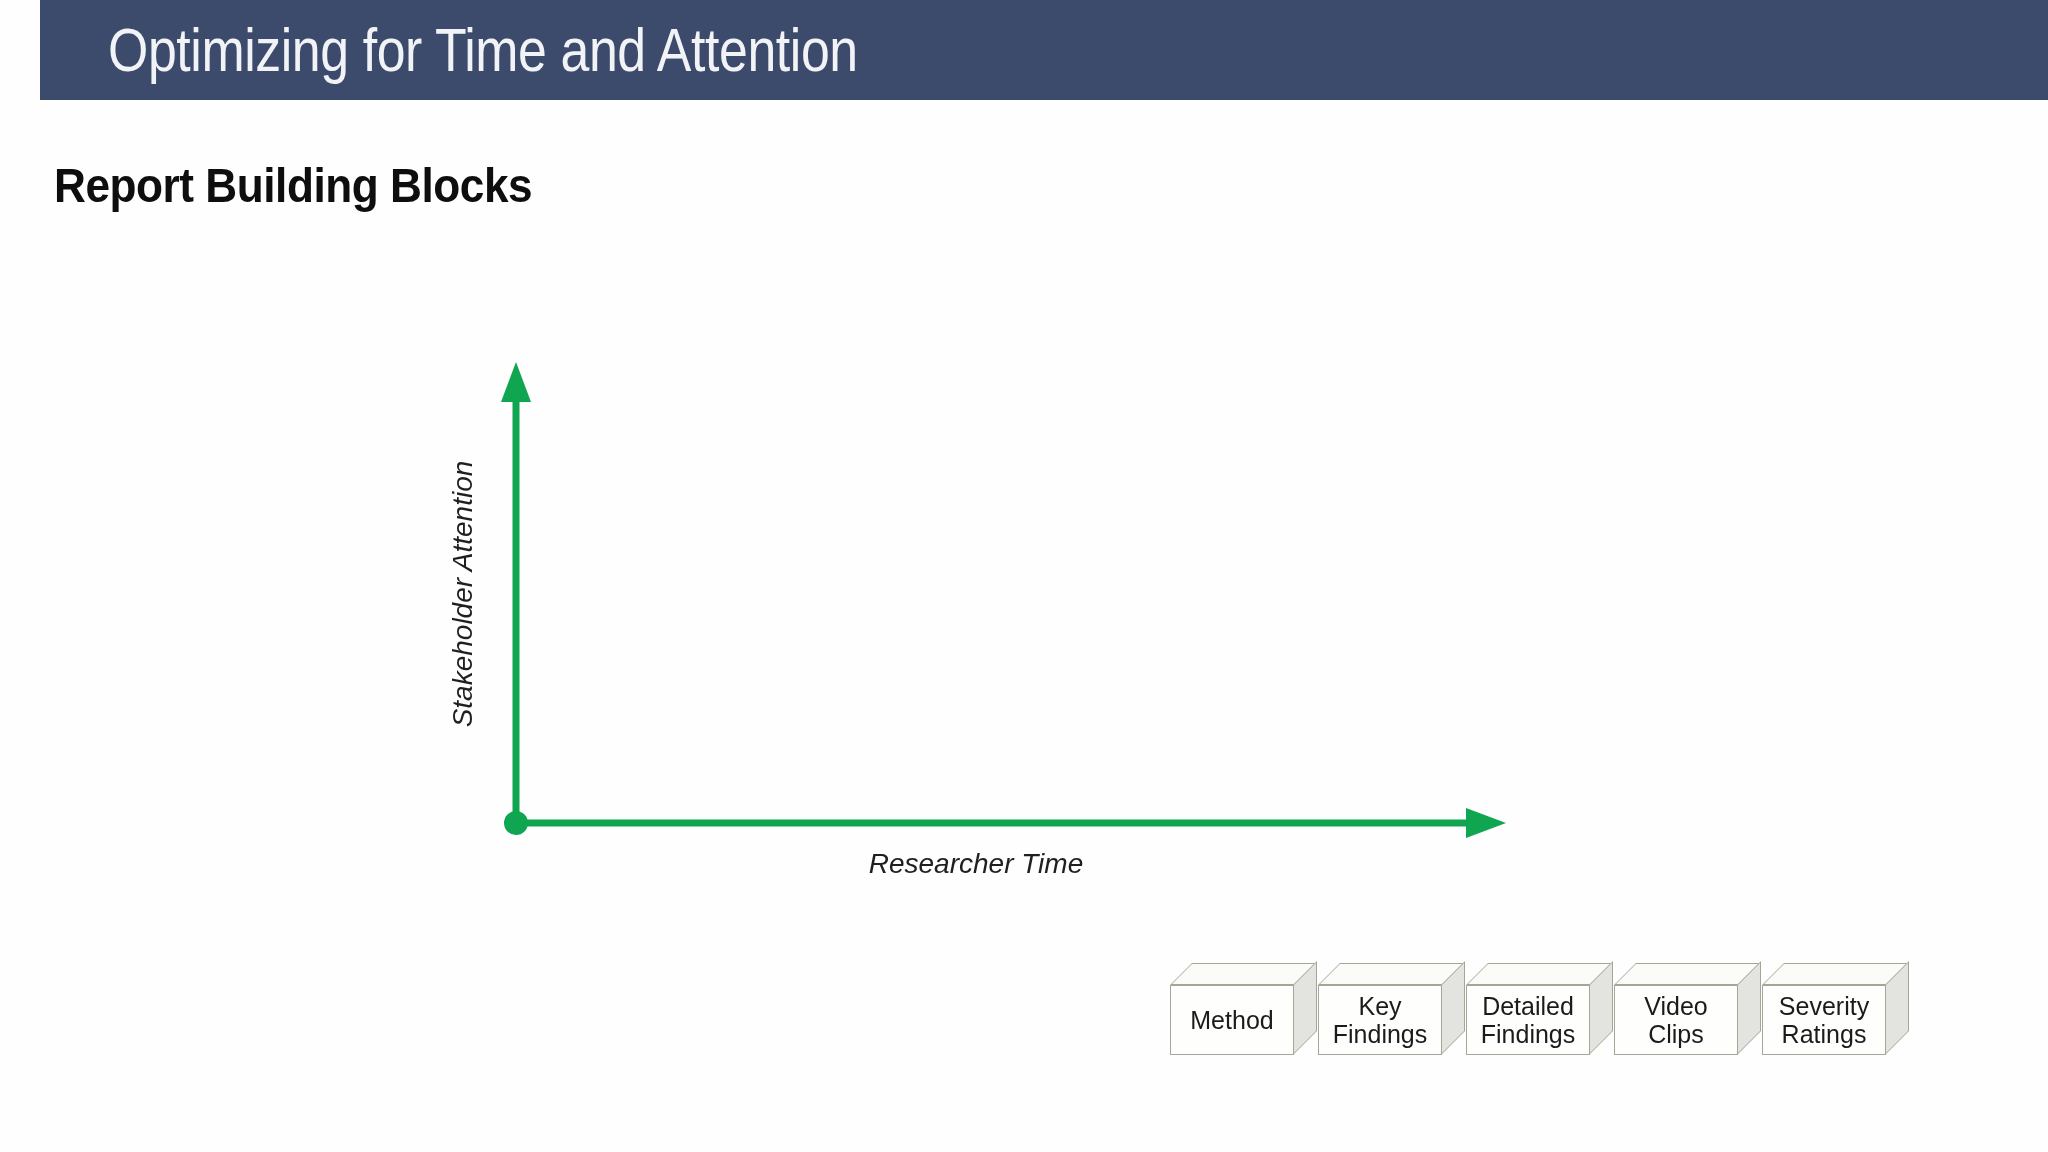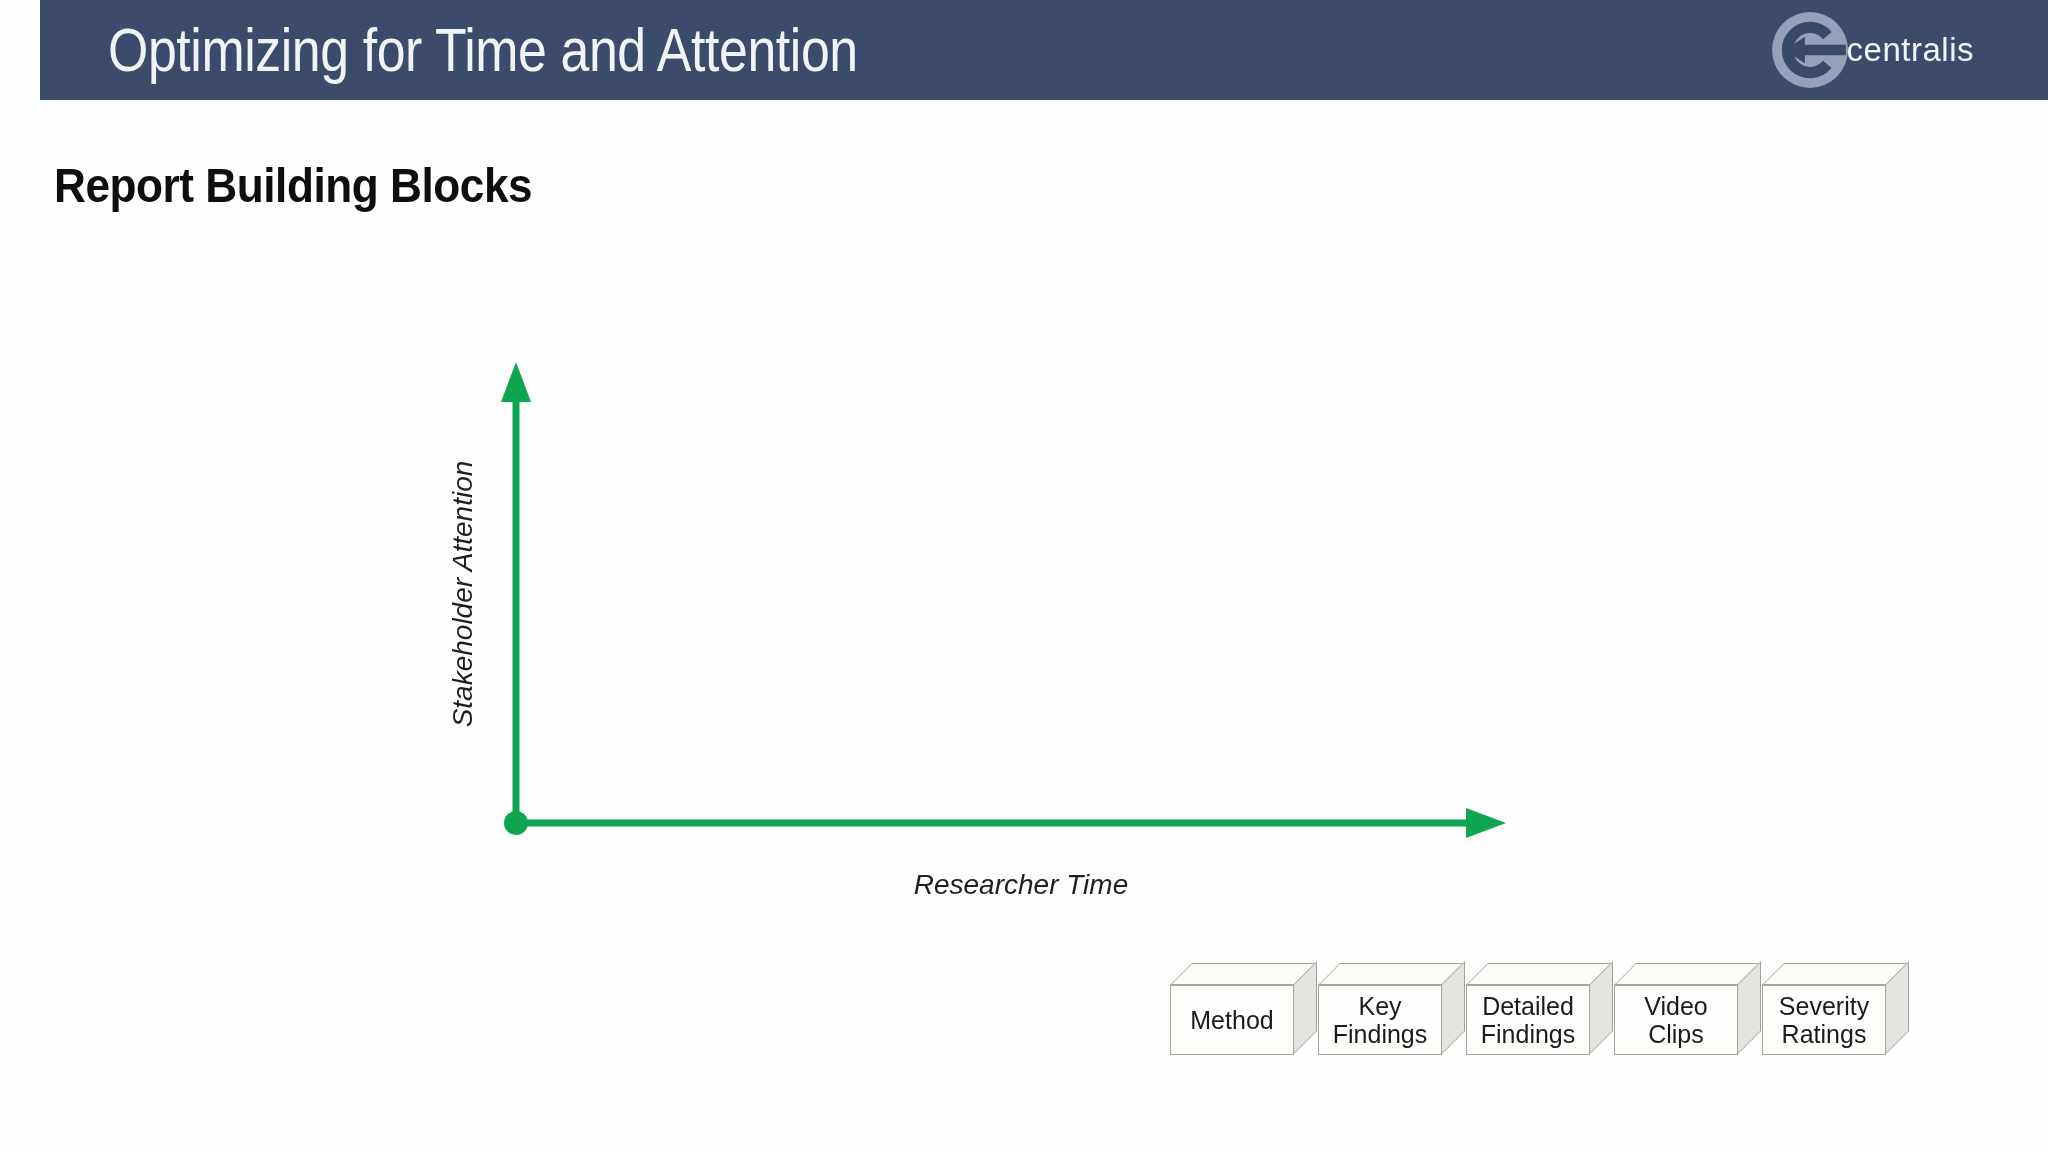--- a/index.html
+++ b/index.html
@@ -75,23 +75,22 @@
     text-align: center;
     width: 320px;
     white-space: nowrap;
   }
   .ylabel {
     left: 303px;
     top: 578px;
     transform: rotate(-90deg);
   }
   .xlabel {
-    left: 861px;
+    left: 816px;
     top: 848px;
-    margin-top: 21px;
   }
 
   
   .blocks-row {
     position: absolute;
     left: 72px;
     right: 138px;
     top: 963px;
     height: 92px;
     display: flex;
@@ -128,29 +127,20 @@
     white-space: pre-line;
   }
 </style>
 </head>
 <body>
 
 <div class="canvas">
 
   <header class="topbar">
     <div class="slide-title">Optimizing for Time and Attention</div>
-    <div class="brand">
-      <svg width="80" height="80" viewBox="0 0 78 78">
-        <circle cx="39" cy="39" r="37" fill="#96A0BA"></circle>
-        <path d="M 55.9 24.9 A 22 22 0 1 0 55.9 53.1" fill="none" stroke="#3A486A" stroke-width="11"></path>
-        <line x1="74" y1="39" x2="30" y2="39" stroke="#3A486A" stroke-width="10"></line>
-        <polygon points="14,39 34,26 34,52" fill="#3A486A"></polygon>
-      </svg>
-      <span class="brand-text">centralis</span>
-    </div>
   </header>
 
   <h1 class="heading">Report Building Blocks</h1>
 
   <svg class="axes" viewBox="0 0 2048 1152">
     <line x1="516" y1="823" x2="516" y2="398" stroke="#10A550" stroke-width="7"></line>
     <polygon points="516,362 501,402 531,402" fill="#10A550"></polygon>
     <line x1="516" y1="823" x2="1467" y2="823" stroke="#10A550" stroke-width="7"></line>
     <polygon points="1506,823 1466,808 1466,838" fill="#10A550"></polygon>
     <circle cx="516" cy="823" r="12" fill="#10A550"></circle>

